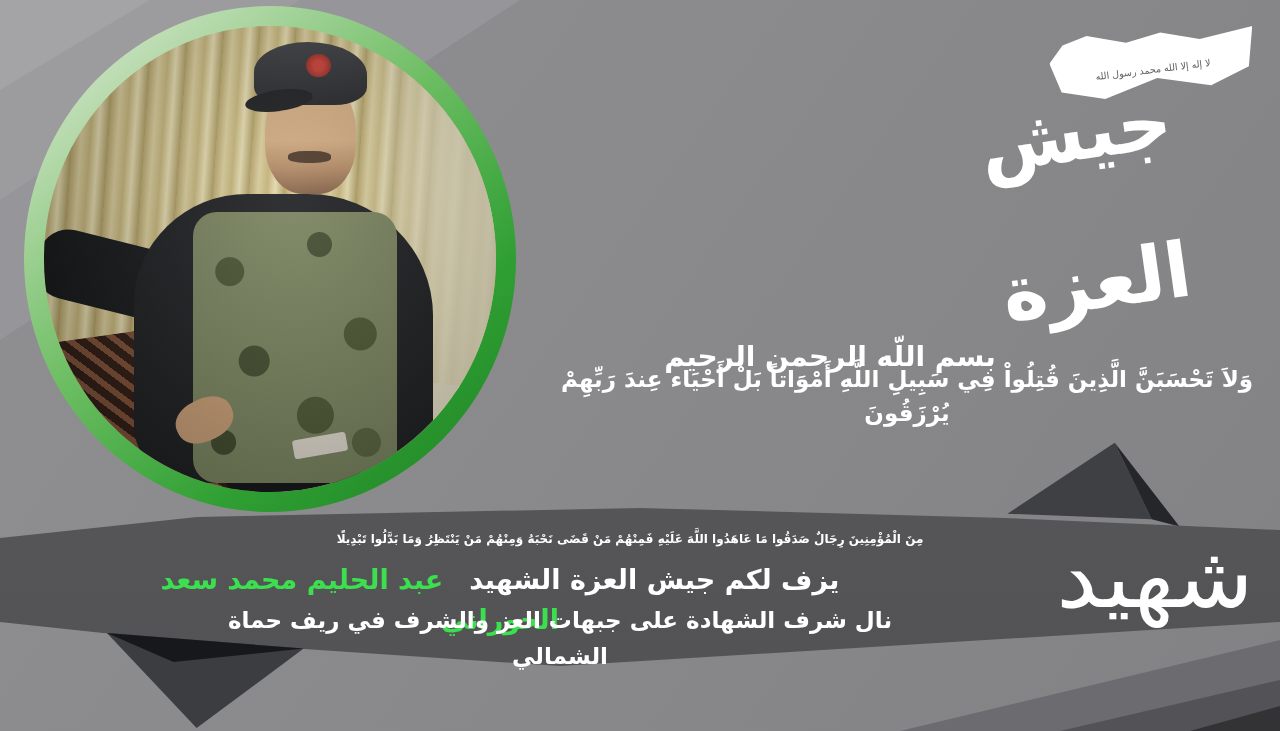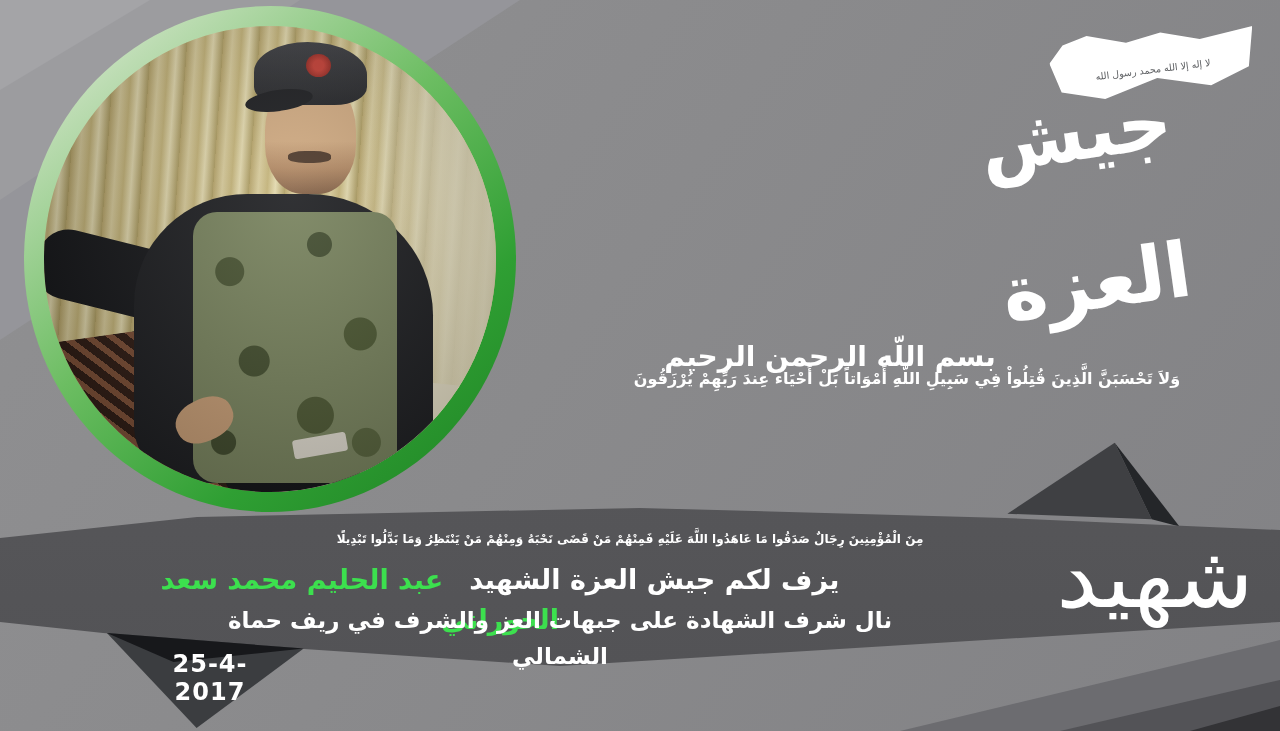--- a/index.html
+++ b/index.html
@@ -25,21 +25,21 @@
     background:linear-gradient(180deg,#5d5d60 0%,#57575a 55%,#525255 100%);
     clip-path:polygon(0 73.6%,15.39% 70.72%,50% 69.49%,78.52% 70.86%,100% 72.5%,
                       100% 85.09%,43.75% 91.11%,23.75% 88.78%,8.05% 86.59%,0 85.09%);
   }
   
   .date-tri{left:100px;top:628px;width:210px;height:103px;background:#3b3d40;clip-path:polygon(3.3% 4.9%,97% 20%,46% 97%);}
   .date-wedge{left:100px;top:628px;width:210px;height:103px;background:#17181b;clip-path:polygon(3.3% 4.9%,97% 20%,35% 33%);}
   
   .artext{color:#fff;direction:rtl;text-align:center;}
   .bismillah{left:630px;top:316px;width:400px;font-size:28px;font-weight:bold;margin-top:24px;}
-  .verse-top{left:552px;top:362px;width:710px;font-size:16px;font-weight:bold;line-height:34px;}
+  .verse-top{left:552px;top:362px;width:710px;font-size:23px;font-weight:bold;line-height:34px;}
   .band-verse{left:170px;top:522px;width:920px;font-size:12px;font-weight:bold;line-height:34px;}
   .announce{left:150px;top:560px;width:700px;font-size:27px;font-weight:bold;line-height:40px;}
   .announce .prefix{color:#ffffff;padding-left:26px;}
   .announce .name{color:#3ce04e;}
   .honor{left:190px;top:602px;width:740px;font-size:23px;font-weight:bold;line-height:36px;}
   .shahid{left:1030px;top:520px;width:250px;font-size:86px;line-height:115px;font-weight:normal;transform:scaleX(1.08);}
   .date-text{left:140px;top:650px;width:140px;color:#fff;font-size:24px;font-weight:bold;text-align:center;letter-spacing:1px;}
   
   .logo{left:900px;top:0;width:380px;height:250px;}
   .logo-flag{
@@ -138,15 +138,14 @@
   <div class="abs artext bismillah">بسم اللّه الرحمن الرحيم</div>
   <div class="abs artext verse-top">وَلاَ تَحْسَبَنَّ الَّذِينَ قُتِلُواْ فِي سَبِيلِ اللَّهِ أَمْوَاتاً بَلْ أَحْيَاء عِندَ رَبِّهِمْ يُرْزَقُونَ</div>
 
   <div class="abs artext band-verse">مِنَ الْمُؤْمِنِينَ رِجَالٌ صَدَقُوا مَا عَاهَدُوا اللَّهَ عَلَيْهِ فَمِنْهُمْ مَنْ قَضَى نَحْبَهُ وَمِنْهُمْ مَنْ يَنْتَظِرُ وَمَا بَدَّلُوا تَبْدِيلًا</div>
   <div class="abs artext announce">
     <span class="prefix">يزف لكم جيش العزة الشهيد</span><span class="name">عبد الحليم محمد سعد الحوراني</span>
   </div>
   <div class="abs artext honor">نال شرف الشهادة  على جبهات العز والشرف في  ريف حماة الشمالي</div>
   <div class="abs artext shahid">شهيد</div>
 
-  <div class="abs date-text">25-4-2017</div>
 
 </div>
 
 </body></html>

